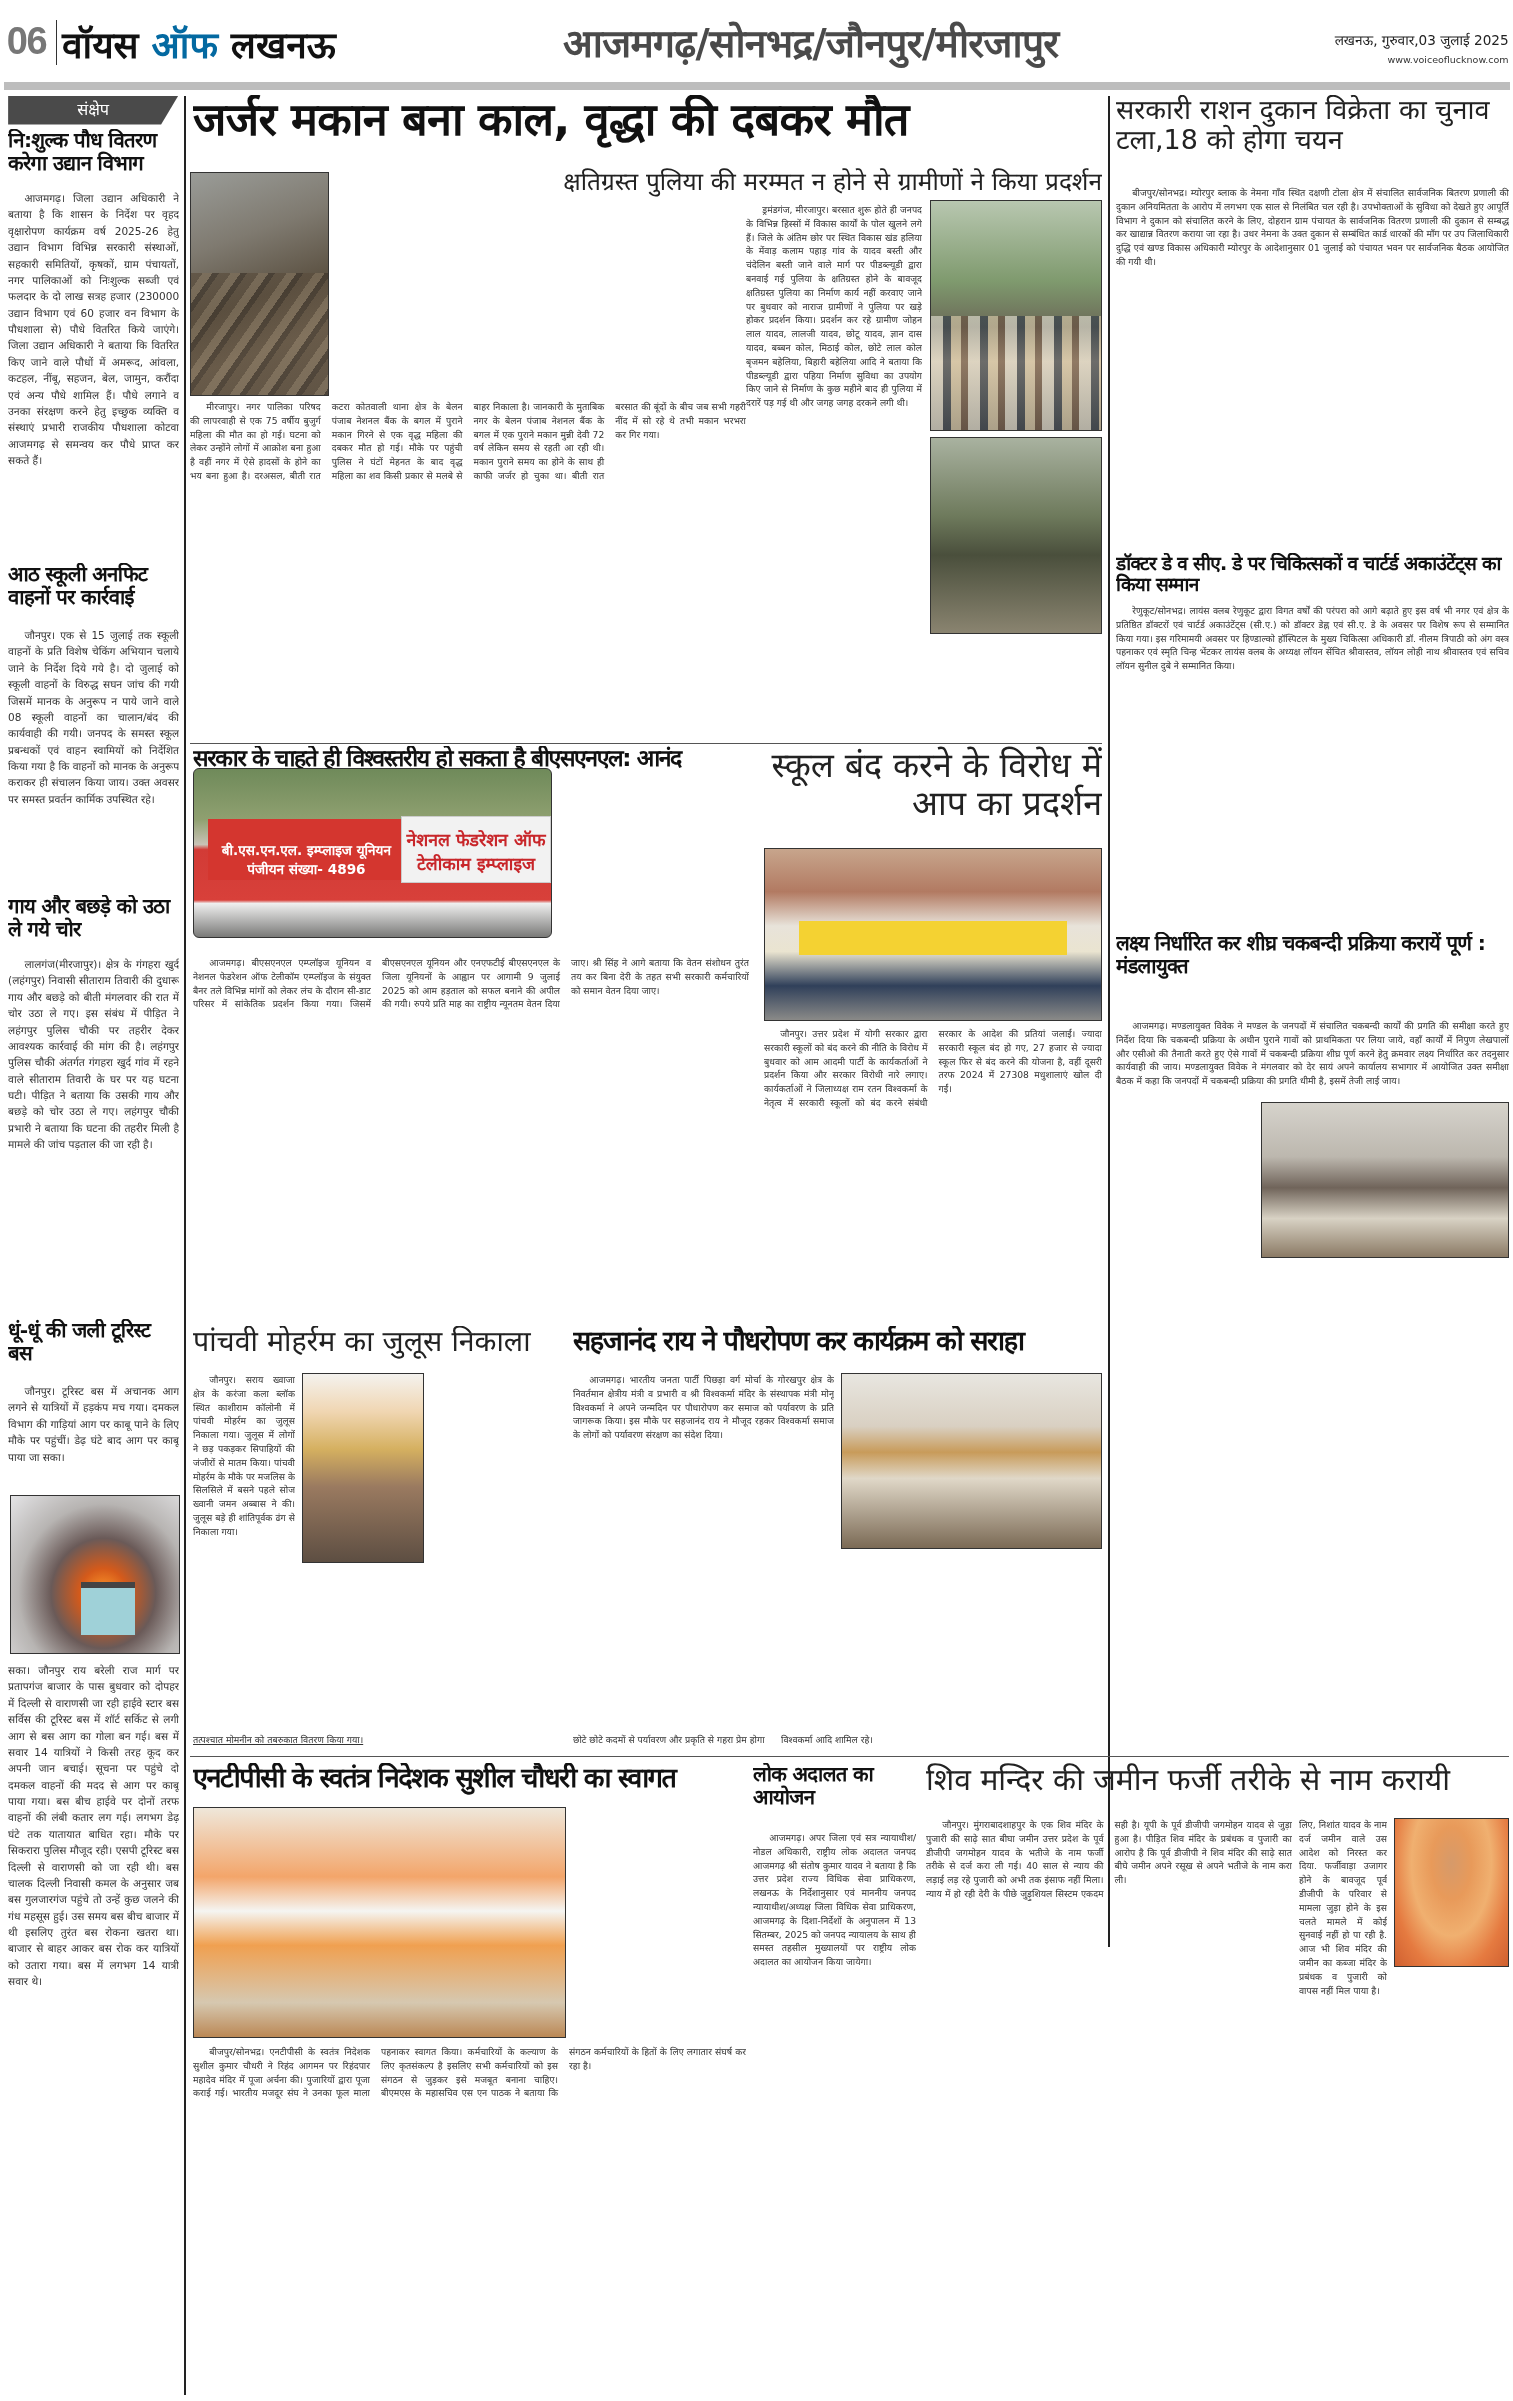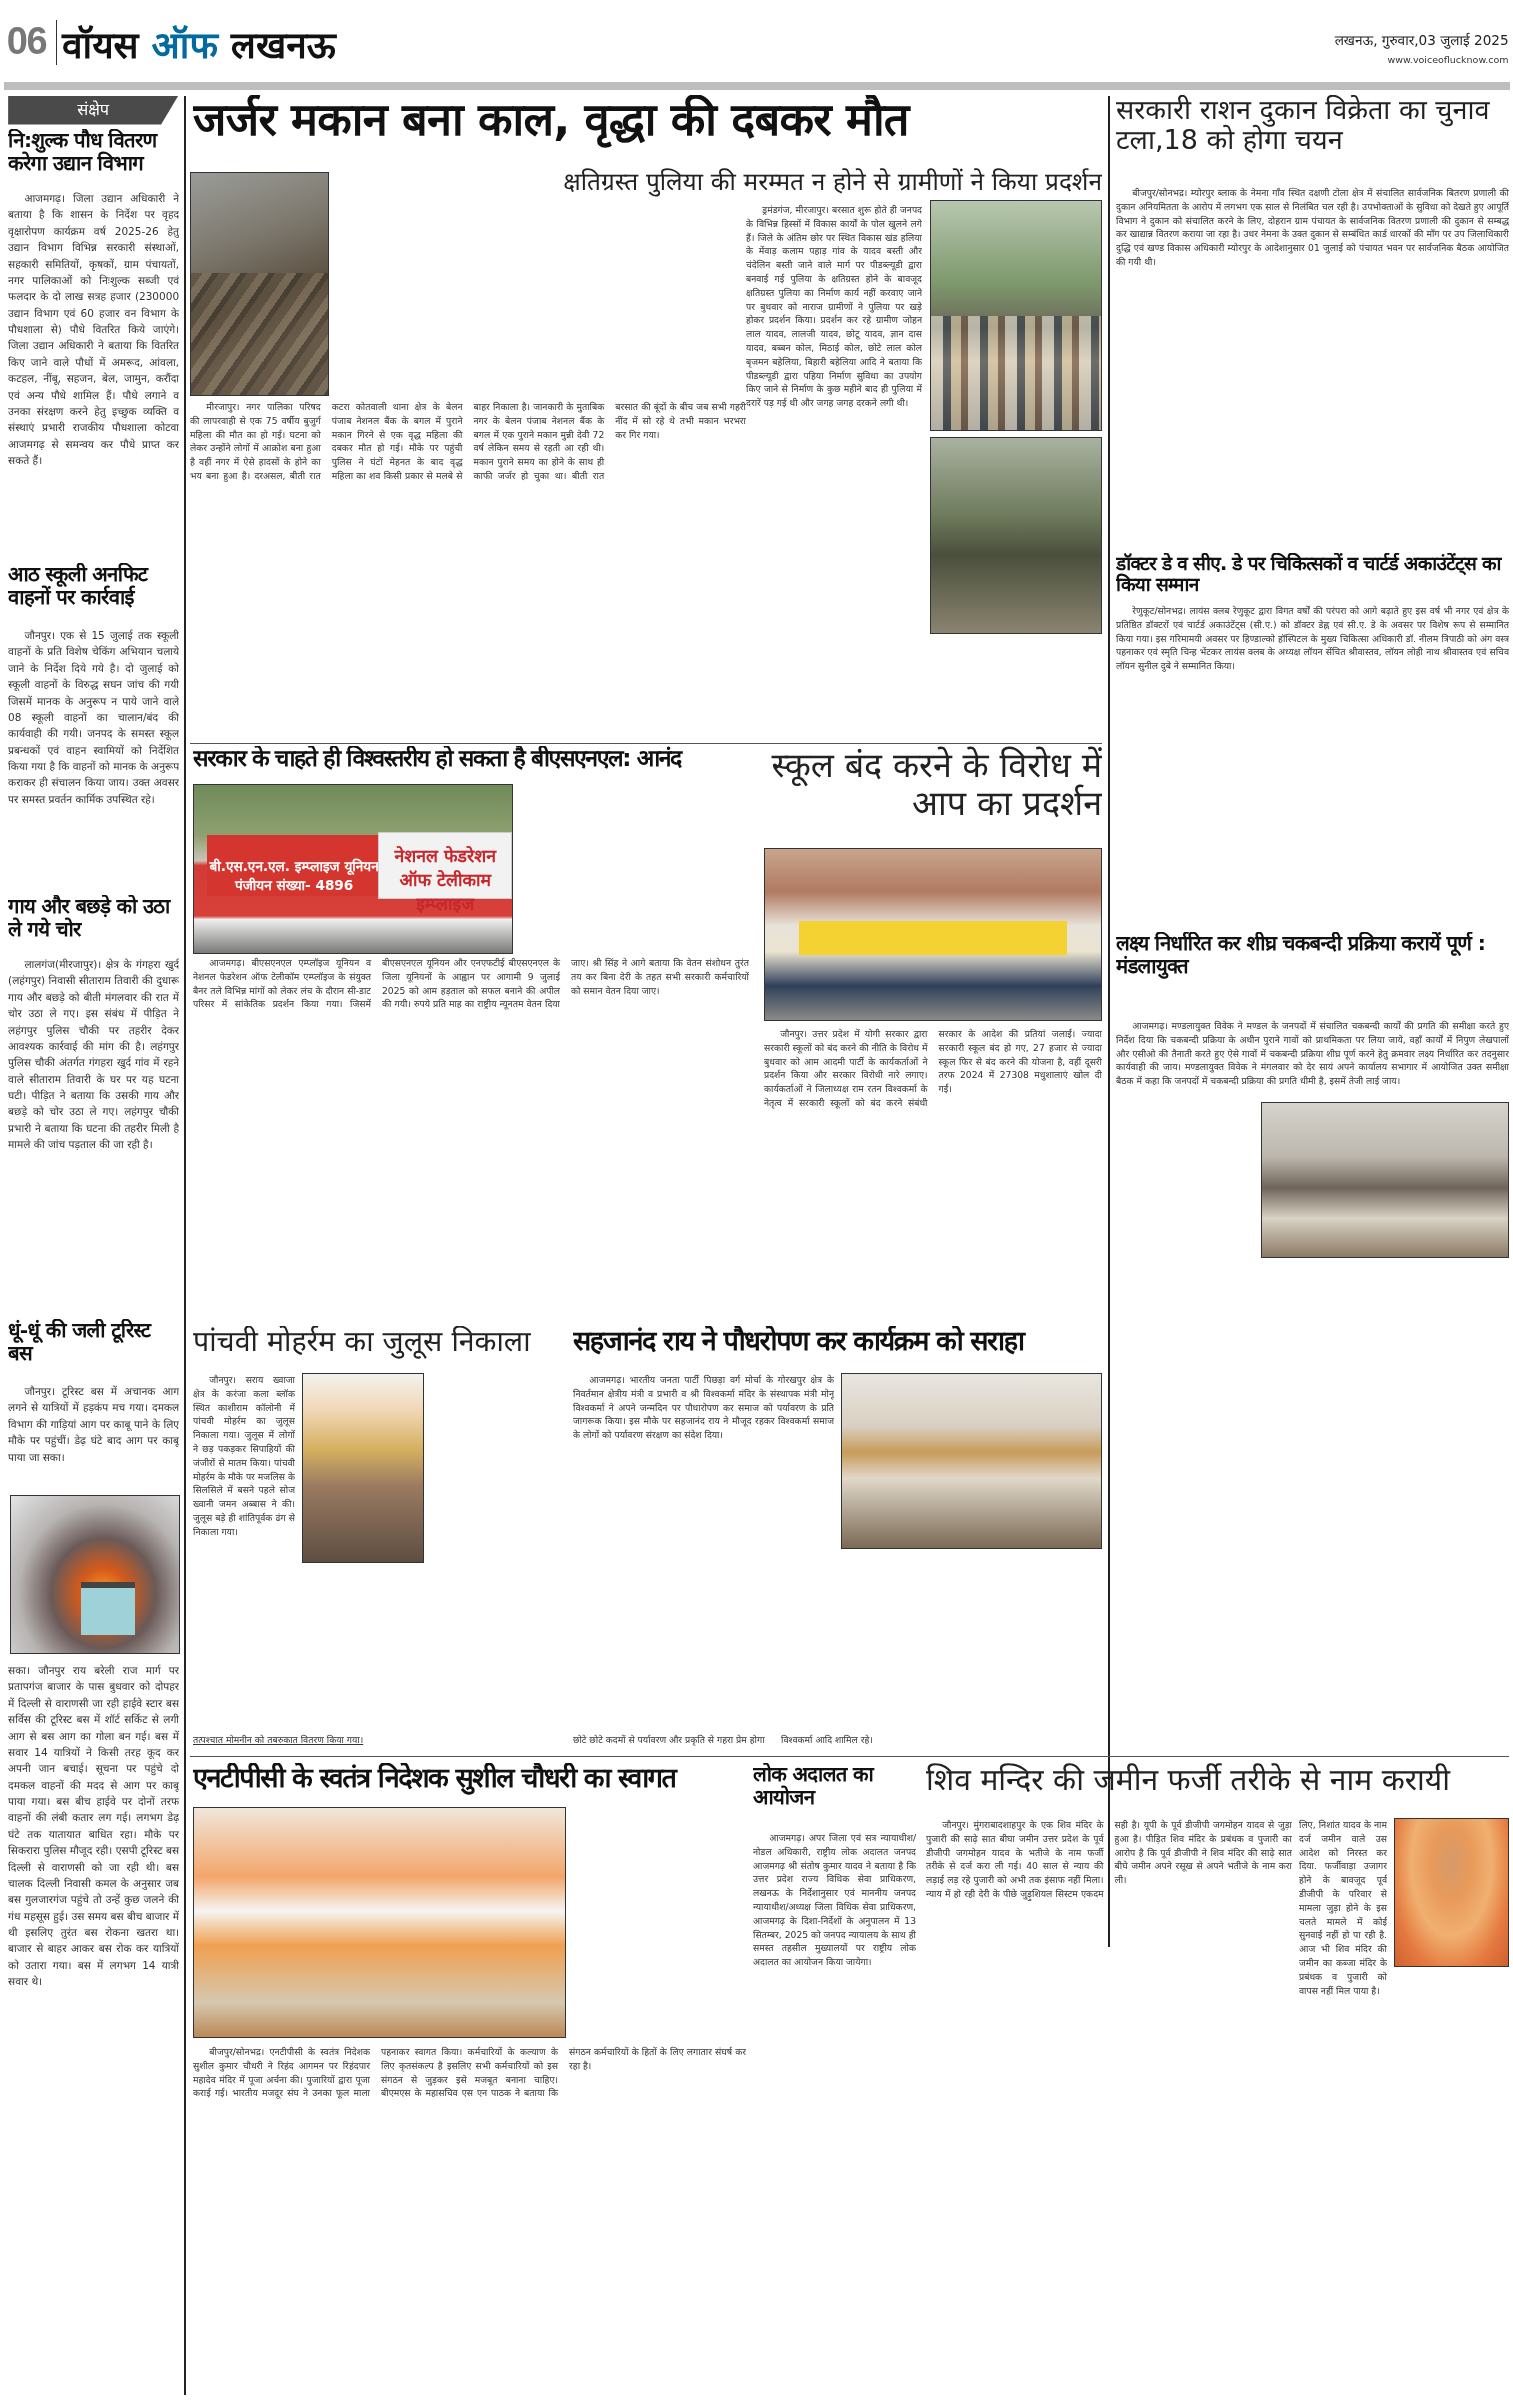--- a/index.html
+++ b/index.html
@@ -51,20 +51,21 @@
 <body>
 
 <div class="masthead">
   <div class="page-no">06</div>
   <div class="page-no-sep"></div>
   <div class="brand">
     <span>वॉयस</span>
     <span class="mid">ऑफ</span>
     <span>लखनऊ</span>
   </div>
+  <div class="region">आजमगढ़/सोनभद्र/जौनपुर/मीरजापुर</div>
   <div class="dateline">लखनऊ, गुरुवार,03 जुलाई 2025</div>
   <div class="website">www.voiceoflucknow.com</div>
 </div>
 <div class="rule-bar"></div>
 
 <div class="col-div" style="left:184px; top:96px; height:2299px;"></div>
 <div class="col-div" style="left:1108px; top:96px; height:1851px;"></div>
 
 <div class="sankshep">संक्षेप</div>
 
@@ -115,21 +116,21 @@
   <span class="lead">ड्रमंडगंज, मीरजापुर। बरसात शुरू होते ही जनपद के विभिन्न हिस्सों में विकास कार्यों के पोल खुलने लगे हैं। जिले के अंतिम छोर पर स्थित विकास खंड हलिया के मेंवाड़ कलाम पहाड़ गांव के यादव बस्ती और चंदेलिन बस्ती जाने वाले मार्ग पर पीडब्ल्यूडी द्वारा बनवाई गई पुलिया के क्षतिग्रस्त होने के बावजूद क्षतिग्रस्त पुलिया का निर्माण कार्य नहीं करवाए जाने पर बुधवार को नाराज ग्रामीणों ने पुलिया पर खड़े होकर प्रदर्शन किया। प्रदर्शन कर रहे ग्रामीण जोहन लाल यादव, लालजी यादव, छोटू यादव, ज्ञान दास यादव, बब्बन कोल, मिठाई कोल, छोटे लाल कोल बृजमन बहेलिया, बिहारी बहेलिया आदि ने बताया कि पीडब्ल्यूडी द्वारा पहिया निर्माण सुविधा का उपयोग किए जाने से निर्माण के कुछ महीने बाद ही पुलिया में दरारें पड़ गई थी और जगह जगह दरकने लगी थी।</span>
 </div>
 <div class="photo ph-crowd-green" style="left:930px; top:200px; width:172px; height:231px;"></div>
 <div class="photo ph-culvert" style="left:930px; top:437px; width:172px; height:197px;"></div>
 
 <div class="hdiv" style="left:190px; top:743px; width:912px;"></div>
 
 <div class="box" style="left:193px; top:746px; width:556px; height:34px;">
   <div class="h-bold" style="font-size:23px; white-space:nowrap; letter-spacing:-1.4px;">सरकार के चाहते ही विश्वस्तरीय हो सकता है बीएसएनएल: आनंद</div>
 </div>
-<div class="photo ph-banner" style="left:193px; top:784px; width:320px; height:170px;">
+<div class="photo ph-banner" style="left:193px; top:768px; width:359px; height:170px;border-radius:6px;">
   <div class="bn1">बी.एस.एन.एल. इम्प्लाइज यूनियन पंजीयन संख्या- 4896</div>
   <div class="bn2">नेशनल फेडरेशन ऑफ टेलीकाम इम्प्लाइज</div>
 </div>
 <div class="box body-text dense" style="left:193px; top:956px; width:556px; height:339px; column-count:3; column-gap:11px;">
   <span class="lead">आजमगढ़। बीएसएनएल एम्प्लॉइज यूनियन व नेशनल फेडरेशन ऑफ टेलीकॉम एम्प्लॉइज के संयुक्त बैनर तले विभिन्न मांगों को लेकर लंच के दौरान सी-डाट परिसर में सांकेतिक प्रदर्शन किया गया। जिसमें बीएसएनएल यूनियन और एनएफटीई बीएसएनएल के जिला यूनियनों के आह्वान पर आगामी 9 जुलाई 2025 को आम हड़ताल को सफल बनाने की अपील की गयी। रुपये प्रति माह का राष्ट्रीय न्यूनतम वेतन दिया जाए। श्री सिंह ने आगे बताया कि वेतन संशोधन तुरंत तय कर बिना देरी के तहत सभी सरकारी कर्मचारियों को समान वेतन दिया जाए।</span>
 </div>
 
 <div class="box" style="left:760px; top:746px; width:342px; height:102px;">
   <div class="h-light" style="font-size:34px;text-align:right;">स्कूल बंद करने के विरोध में आप का प्रदर्शन</div>
 </div>

